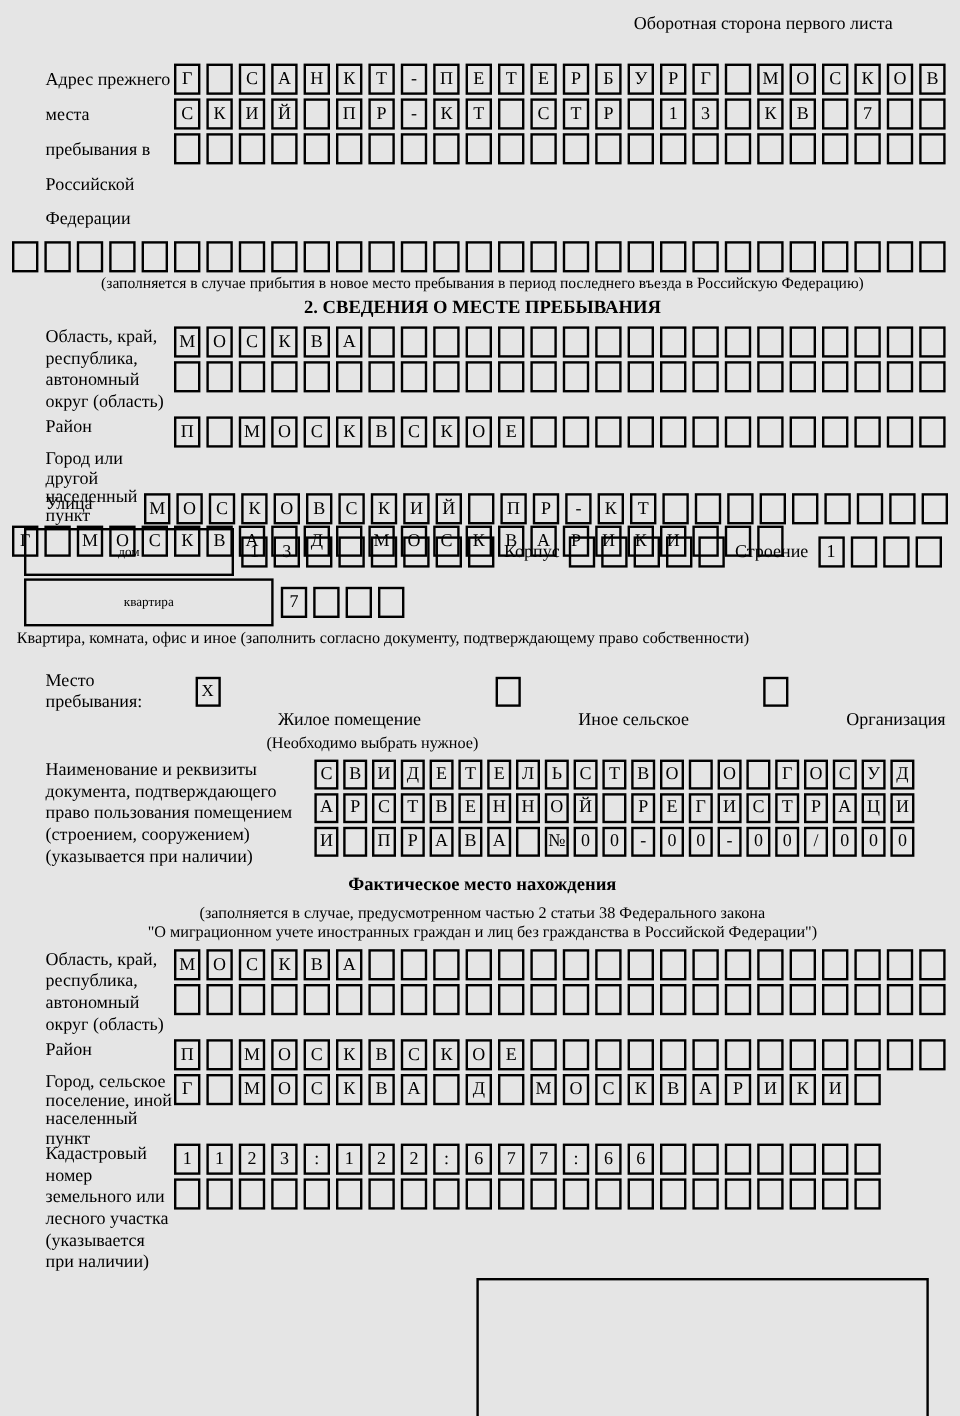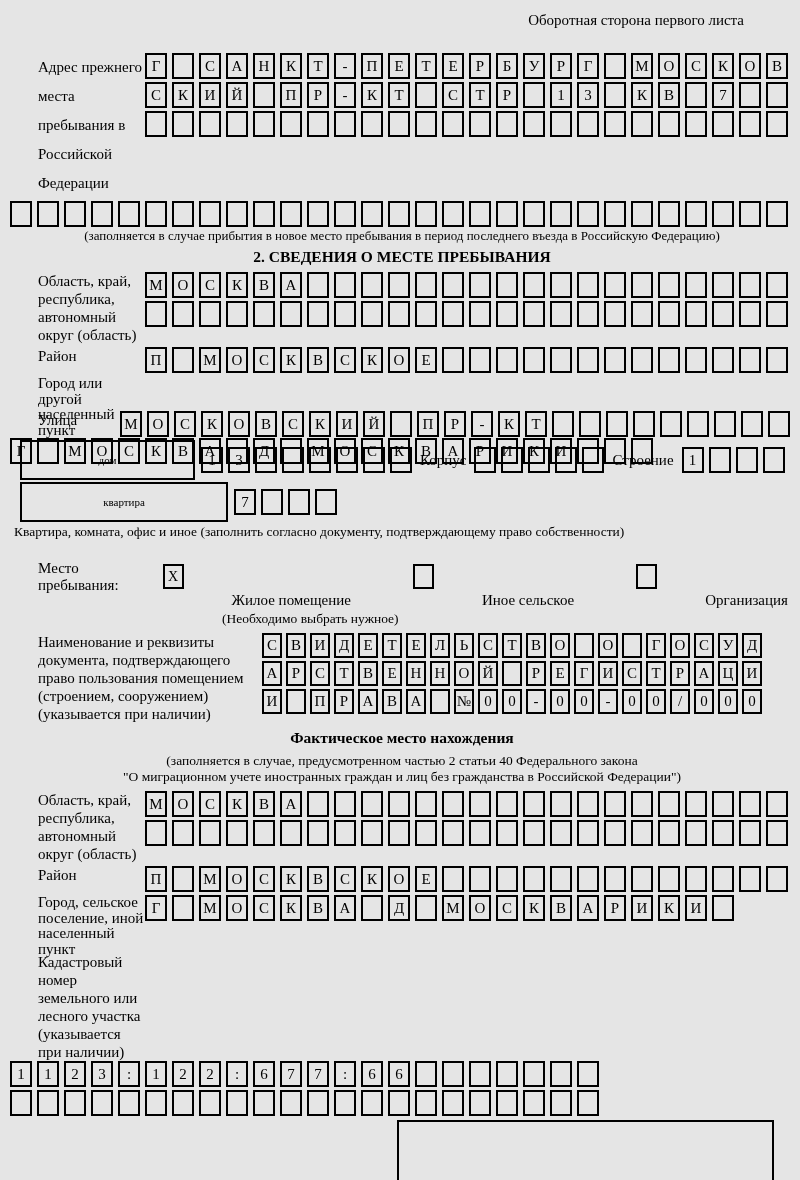--- a/index.html
+++ b/index.html
@@ -33,21 +33,21 @@
 
   .stayrow { display:flex; align-items:center; font-size:15px; margin:4px 0 0 28px;gap:36px; }
   .chk { width:21px; height:25px; border:2px solid #000; box-sizing:border-box; display:flex; align-items:center; justify-content:center; font-size:14px; margin:0 12px 0 8px; flex:0 0 auto; }
   .opt-label { margin-right:18px; white-space:nowrap;margin-top:48px; }
   .stay-note { font-size:13.5px; margin:2px 0 6px 212px; }
 
   .fact-note { font-size:13.5px; text-align:center; margin:0; }
 
   .stampbox { width:377px; height:174px; border:2px solid #000; box-sizing:border-box; margin:4px 0 6px 387px; }
 
-  .cad-block { margin-top:24px;flex-direction:column; }
+  .cad-block { margin-top:24px; }
 </style>
 </head>
 <body>
 
 <div class="page">
 
   <div class="header">Оборотная сторона первого листа</div>
 
   <div class="field">
     <div class="label label-tall">Адрес прежнего места пребывания в Российской Федерации</div>
@@ -436,21 +436,21 @@
           <div class="cell">0</div>
           <div class="cell">/</div>
           <div class="cell">0</div>
           <div class="cell">0</div>
           <div class="cell">0</div>
         </div>
     </div>
   </div>
 
   <div class="sec-title" style="margin-top:6px;">Фактическое место нахождения</div>
-  <div class="fact-note">(заполняется в случае, предусмотренном частью 2 статьи 40 Федерального закона</div>
+  <div class="fact-note">(заполняется в случае, предусмотренном частью 2 статьи 38 Федерального закона</div>
   <div class="fact-note" style="margin-bottom:6px;">"О миграционном учете иностранных граждан и лиц без гражданства в Российской Федерации")</div>
 
   <div class="field">
     <div class="label">Область, край, республика, автономный округ (область)</div>
     <div class="rows">
       <div class="cells">
           <div class="cell">М</div>
           <div class="cell">О</div>
           <div class="cell">С</div>
           <div class="cell">К</div>

